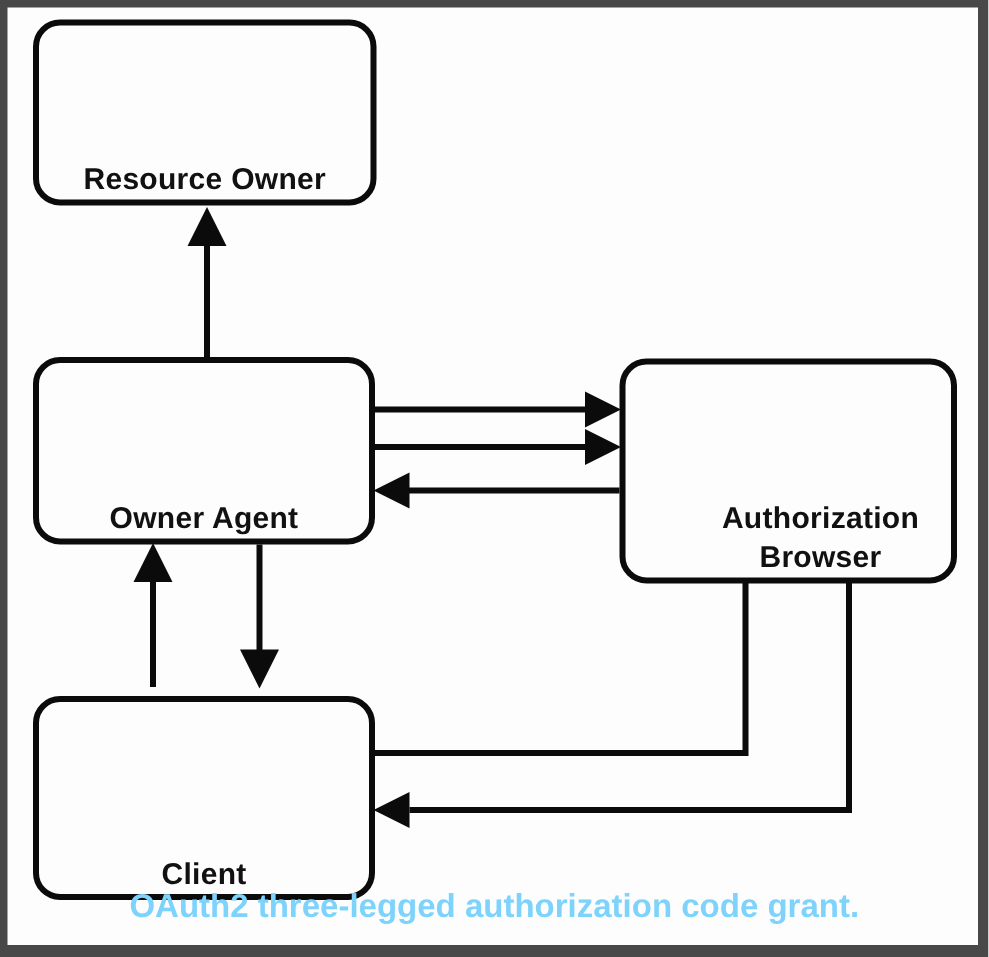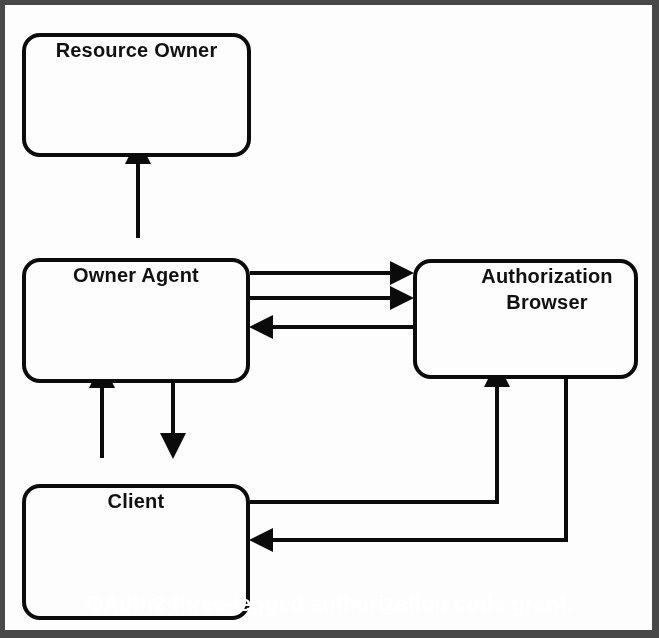--- a/index.html
+++ b/index.html
@@ -35,40 +35,39 @@
   }
   .node{
     position:absolute;
     box-sizing:border-box;
     border:4px solid var(--line);
     border-radius:18px;
     background:var(--bg);
     display:flex;
     flex-direction:column;
     align-items:center;
-    justify-content:flex-start;
+    justify-content:flex-end;
     text-align:center;
     font-weight:bold;
     font-size:20px;
     line-height:26px;
     color:#111;
     letter-spacing:0.2px;
-    margin-top:20px;
   }
   .node-resource-owner{left:22px;top:13px;width:229px;height:124px;}
   .node-user-agent{left:22px;top:238px;width:228px;height:125px;}
-  .node-authorization-server{left:413px;top:239px;width:225px;height:120px;padding-left:43px;}
+  .node-authorization-server{left:413px;top:239px;width:225px;height:150px;padding-left:43px;}
   .node-client{left:22px;top:464px;width:228px;height:136px;}
   .caption{
     position:absolute;
     left:0;top:591px;width:659px;
     text-align:center;
     font-weight:bold;
     font-size:22px;
-    color:#ffffff;
+    color:#7dd3fc;
   }
 </style>
 </head>
 <body>
 
 <div class="stage">
   <div class="canvas"></div>
 
   <svg class="connector-layer" viewBox="0 0 659 638">
 

